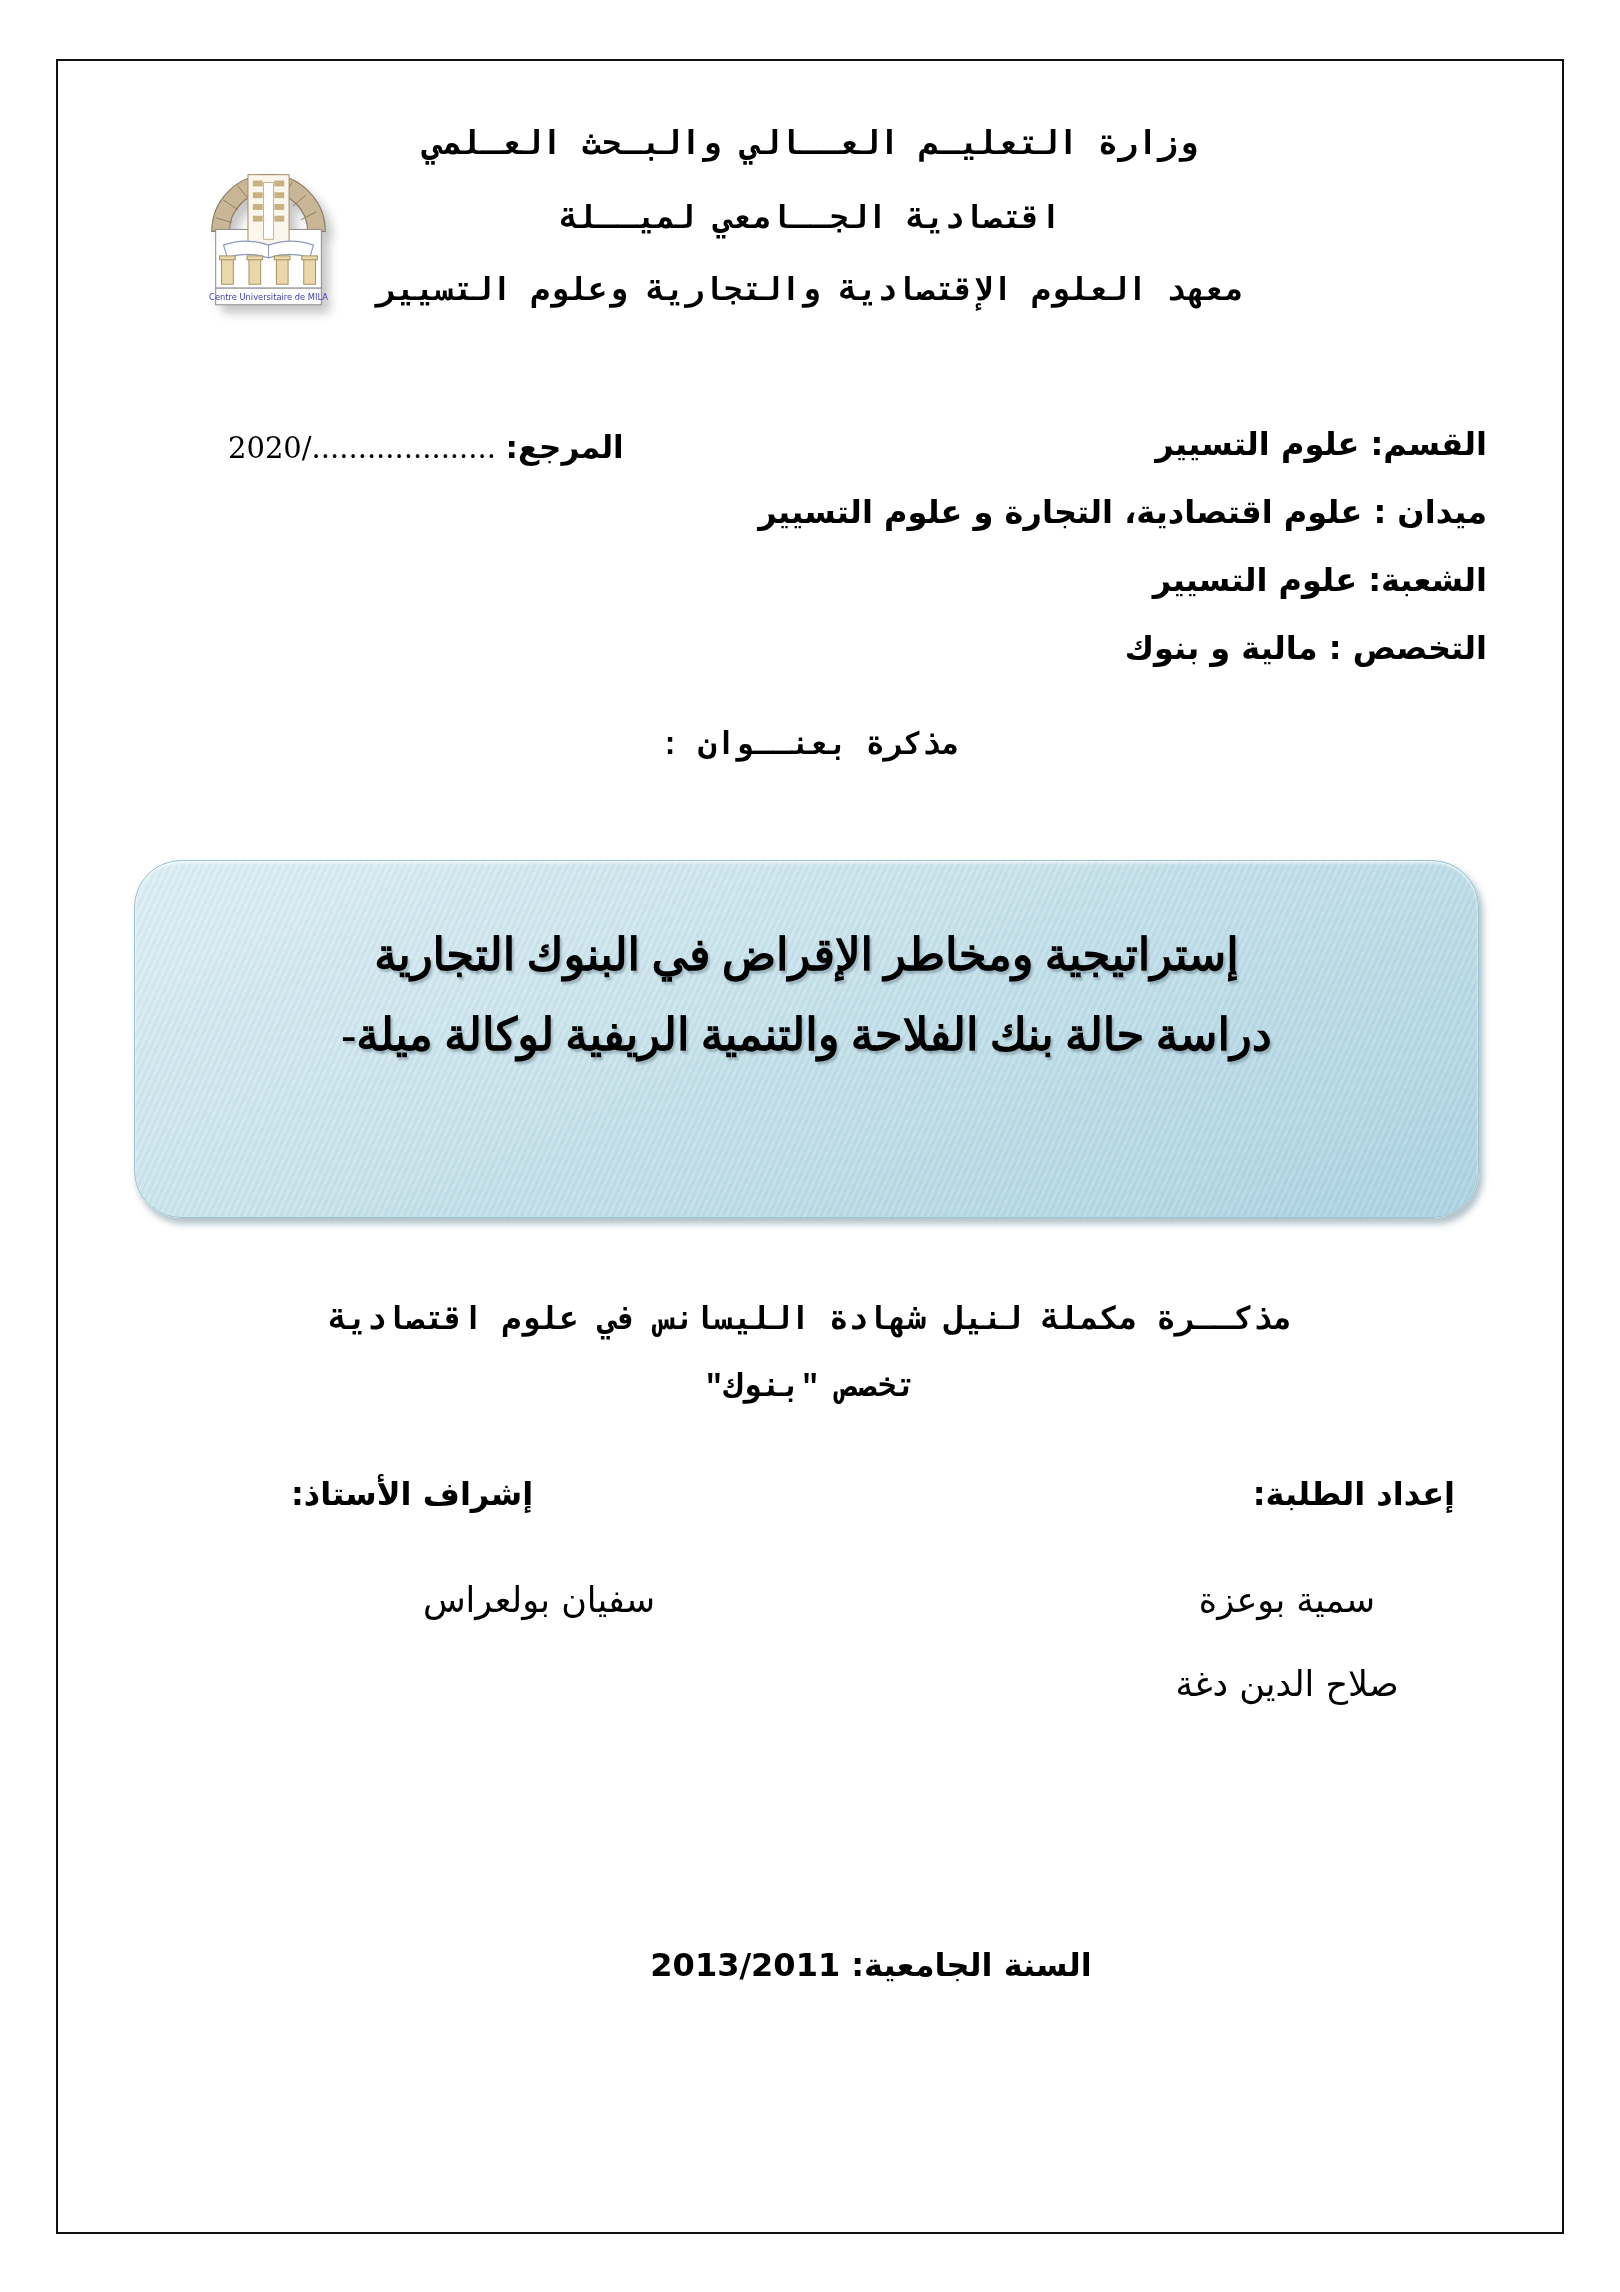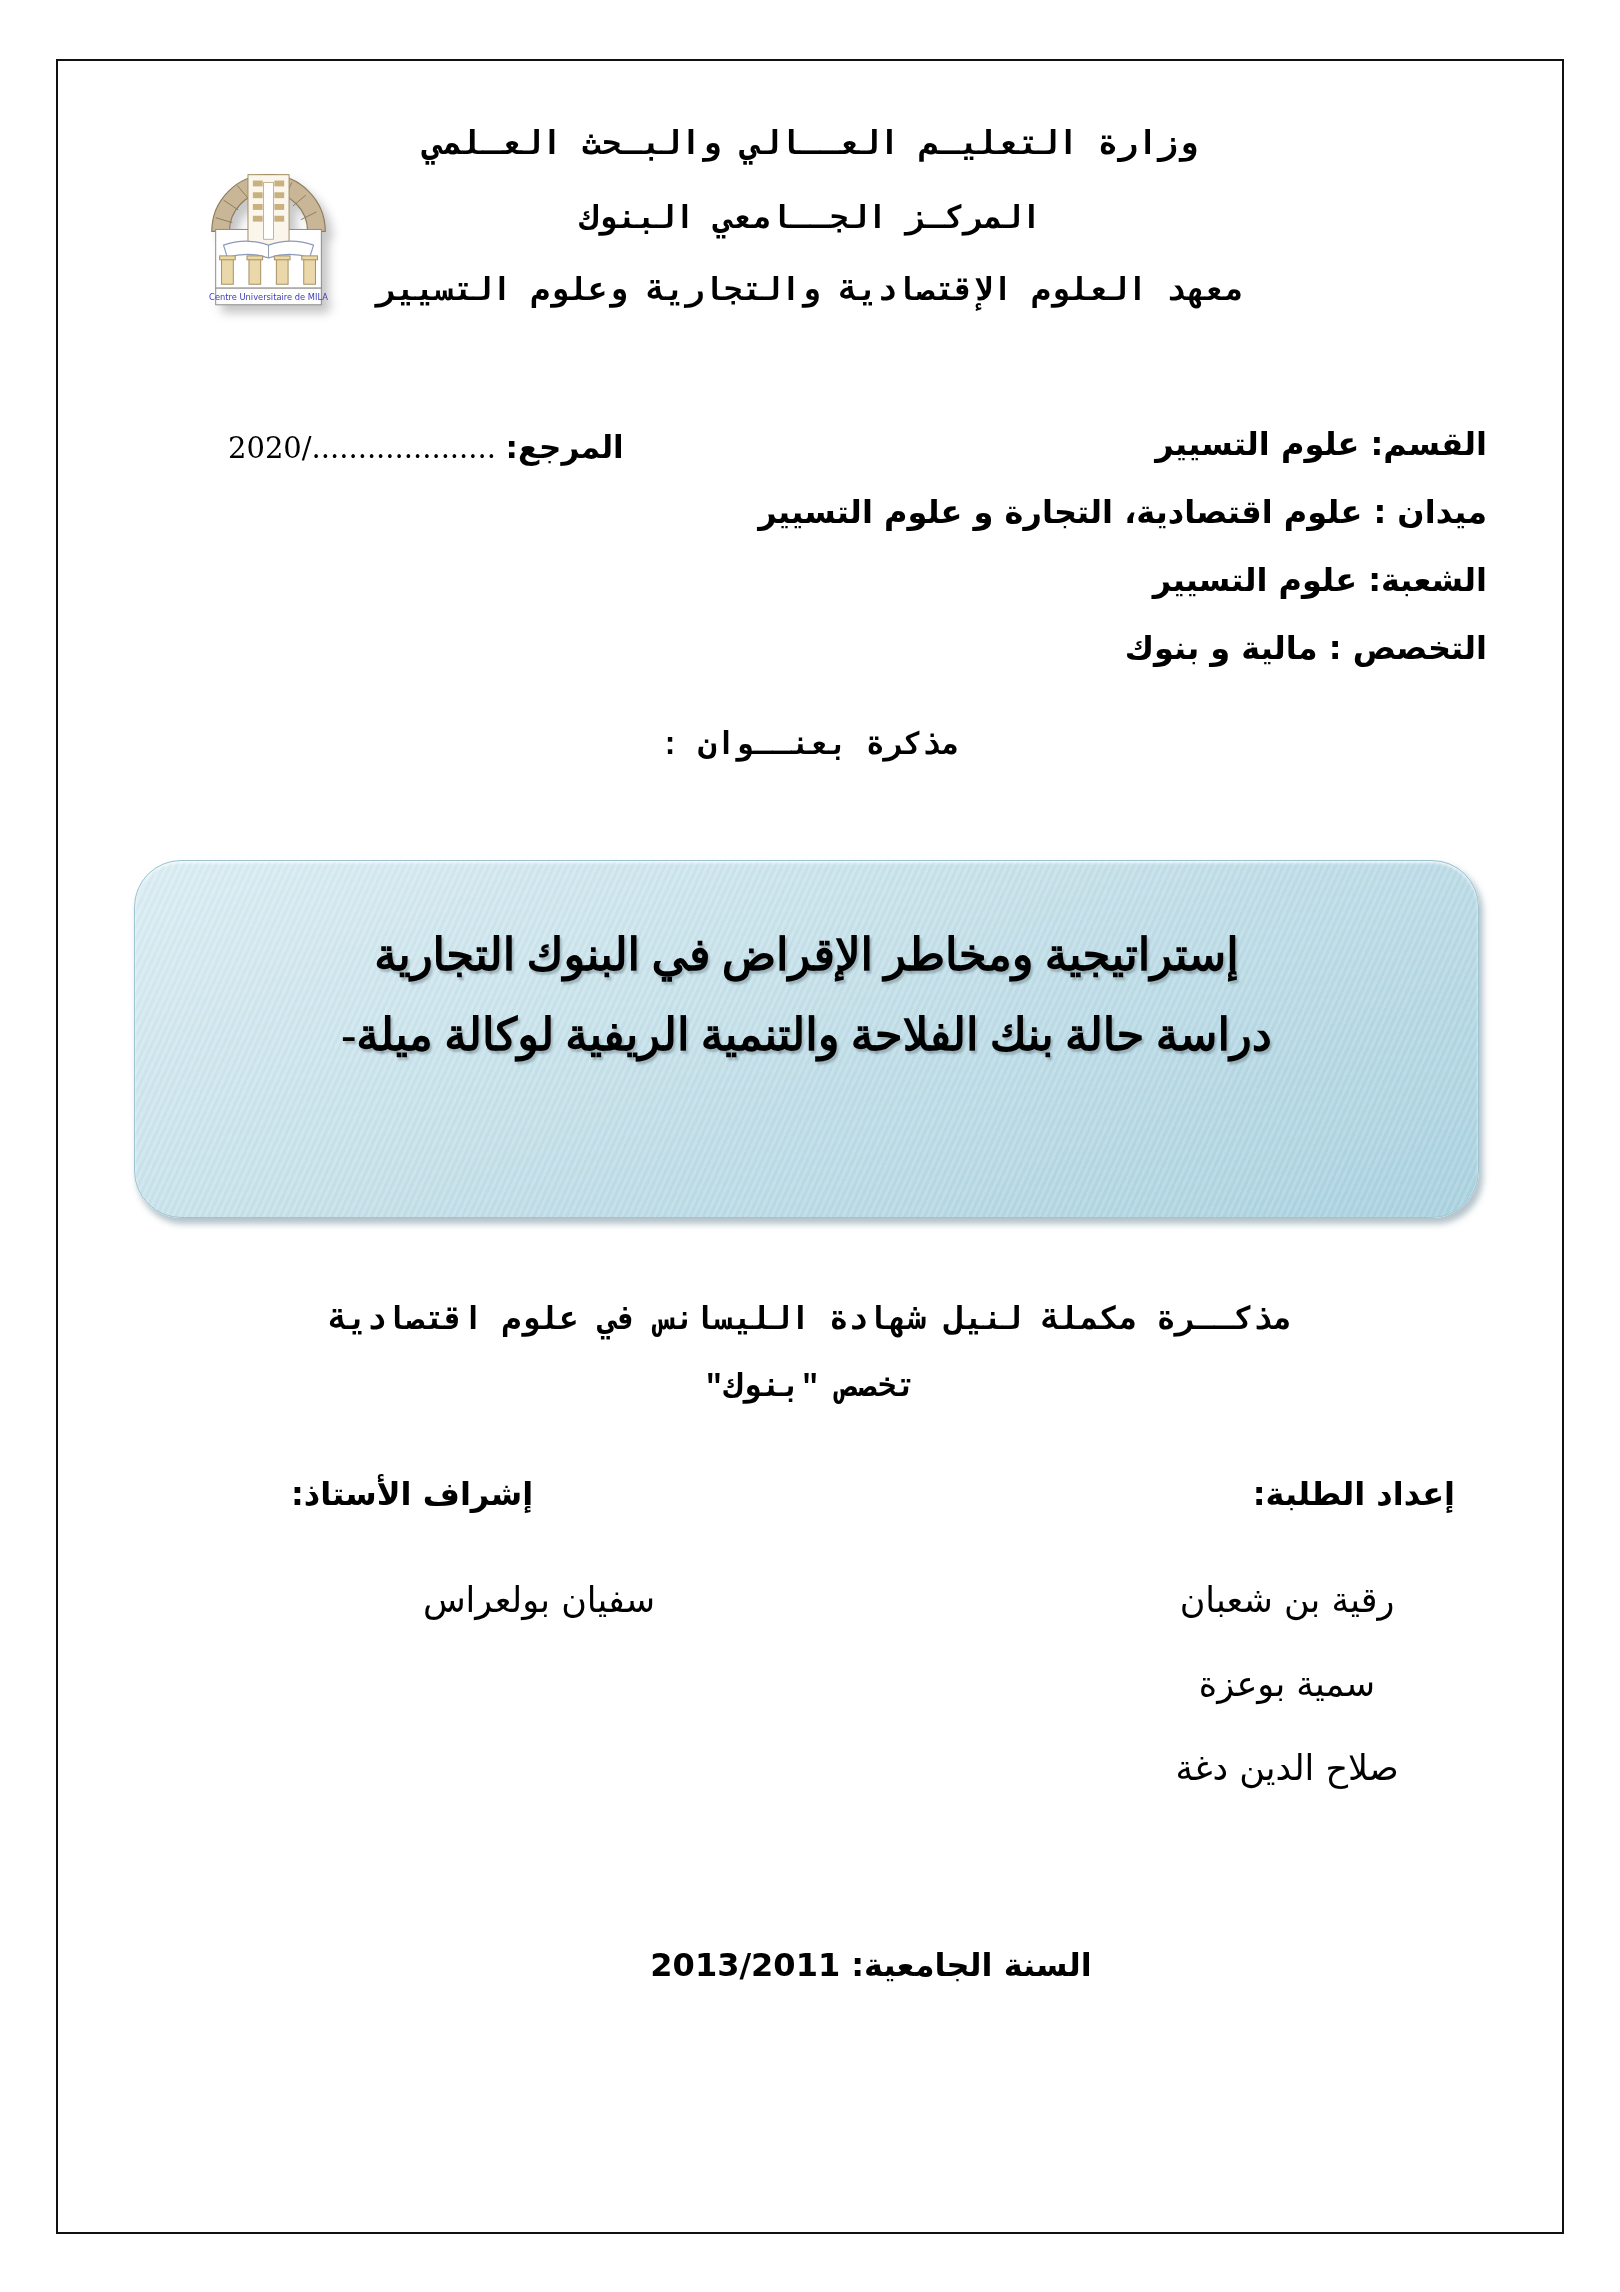--- a/index.html
+++ b/index.html
@@ -134,21 +134,21 @@
         <rect x="104" y="120" width="12" height="26"></rect>
           <rect x="102" y="117" width="16" height="4"></rect>
       </g>
 
       <rect x="14" y="150" width="108" height="17" fill="#fdfdfd" stroke="#8a8a8a" stroke-width="1"></rect>
       <text x="68" y="162" font-size="8.5" fill="#3c3cb4" text-anchor="middle" font-family="DejaVu Sans, sans-serif">Centre Universitaire de MILA</text>
     </svg>
   </div>
 
   <div class="center-line hdr1">وزارة التعليـم العــالي والبـحث العـلمي</div>
-  <div class="center-line hdr2">المركـز الجــامعي البنوك</div>
+  <div class="center-line hdr2">اقتصادية الجــامعي لميــلة</div>
   <div class="center-line hdr3">معهد العلوم الإقتصادية والتجارية وعلوم التسيير</div>
 
   <div class="info-block">
     <div>القسم: علوم التسيير</div>
     <div>ميدان : علوم اقتصادية، التجارة و علوم التسيير</div>
     <div>الشعبة: علوم التسيير</div>
     <div>التخصص : مالية و بنوك</div>
   </div>
 
   <div class="reference">
@@ -164,21 +164,20 @@
     <div class="title-line">دراسة حالة بنك الفلاحة والتنمية الريفية لوكالة ميلة-</div>
   </div>
 
   <div class="center-line degree1">مذكــرة مكملة لنيل شهادة الليسانس في علوم اقتصادية</div>
   <div class="center-line degree2">تخصص  "بنوك"</div>
 
   <div class="credit-label students-label">إعداد الطلبة:</div>
   <div class="credit-label supervisor-label">إشراف الأستاذ:</div>
 
   <div class="names students-list">
-    <div>رقية بن شعبان</div>
     <div>سمية بوعزة</div>
     <div>صلاح الدين دغة</div>
   </div>
 
   <div class="names supervisor-name">
     <div>سفيان بولعراس</div>
   </div>
 
   <div class="academic-year">السنة الجامعية: 2013/2011</div>
 

